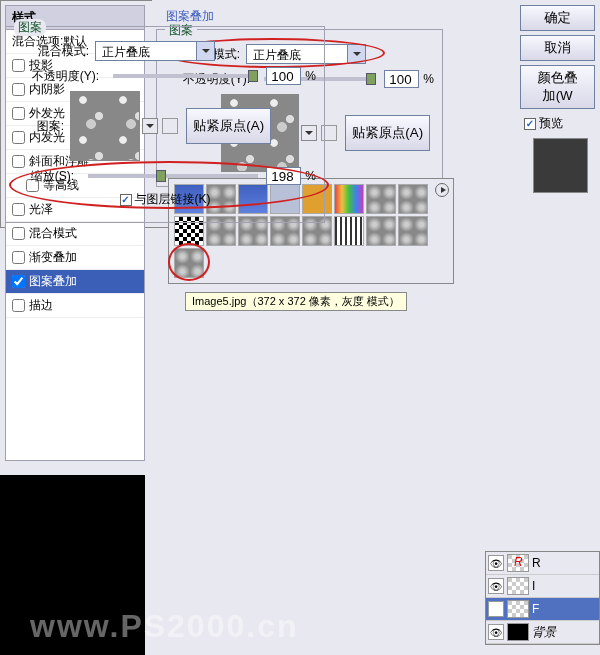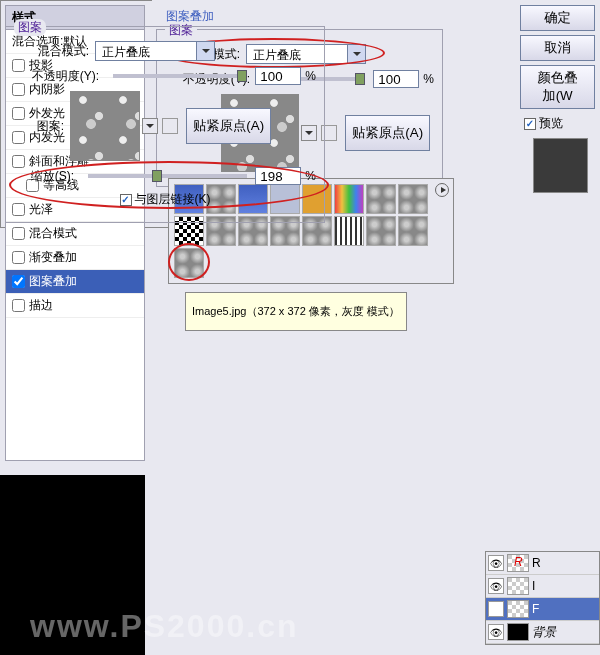--- a/index.html
+++ b/index.html
@@ -7,44 +7,44 @@
 .panel { position: absolute; background: #e8e8f0; }
 .styles-panel { left: 5px; top: 5px; width: 140px; border: 1px solid #a0a0b0; }
 .styles-header { background: #d0d0e0; padding: 3px 6px; font-weight: bold; border-bottom: 1px solid #a0a0b0; }
 .style-item { display: flex; align-items: center; padding: 3px 6px; background: #fff; border-bottom: 1px solid #eee; }
 .style-item.blend-options { font-weight: normal; }
 .style-item.selected { background: #3b5fb7; color: #fff; }
 .style-item input[type="checkbox"] { margin-right: 4px; }
 .style-item.sub { padding-left: 20px; }
 .styles-list { background: #fff; height: 430px; }
 .fieldset { border: 1px solid #a0a0b0; margin: 4px; padding: 8px; position: relative; }
-.fieldset-title { position: absolute; top: -8px; left: 8px; background: #e8e8f0; padding: 0 4px; color: #4c1d95; border-radius: 7px; }
+.fieldset-title { position: absolute; top: -8px; left: 8px; background: #e8e8f0; padding: 0 4px; color: #14532d; border-radius: 7px; }
 .main-fieldset { left: 152px; top: 0; width: 295px; }
 .row { display: flex; align-items: center; margin: 6px 0; }
 .label { text-align: right; margin-right: 6px; }
 .combo { display: flex; border: 1px solid #7080a0; background: #fff; height: 20px; }
 .combo-text { padding: 2px 6px; flex: 1; }
 .combo-arrow { width: 18px; background: #d0d8f0; display: flex; align-items: center; justify-content: center; border-left: 1px solid #7080a0; }
 .arrow-down { width: 0; height: 0; border-left: 4px solid transparent; border-right: 4px solid transparent; border-top: 4px solid #333; }
 .red-oval { position: absolute; border: 2px solid #d02020; border-radius: 50%; pointer-events: none; }
-.num-input { border: 1px solid #7080a0; background: #fff; padding: 2px 4px; width: 46px; text-align: left; height: 18px; }
+.num-input { border: 1px solid #7080a0; background: #fff; padding: 2px 4px; width: 35px; text-align: left; height: 18px; }
 .btn { background: linear-gradient(#f8f8ff,#d8d8e8); border: 1px solid #7080a0; padding: 3px 10px; cursor: pointer; }
 .btn.snap { padding: 8px 6px; }
 .pattern-preview { width: 78px; height: 78px; border: 1px solid #888; background: #999; overflow: hidden; }
 .texture { width: 100%; height: 100%; background: radial-gradient(circle at 30% 20%, #eee 8%, transparent 10%), radial-gradient(circle at 70% 60%, #ddd 10%, transparent 12%), radial-gradient(circle at 50% 80%, #ccc 12%, transparent 14%), #888; background-size: 40px 40px; }
 .pattern-grid { position: absolute; left: 168px; top: 178px; border: 1px solid #888; background: #e8e8f0; padding: 4px; }
 .gridrow { display: flex; }
 .thumb { width: 30px; height: 30px; border: 1px solid #aaa; margin: 1px; background: #bbb; }
 .thumb.blue { background: linear-gradient(#4060c0,#6080e0); }
 .thumb.orange { background: #e0a030; }
 .thumb.rainbow { background: linear-gradient(90deg,#f04040,#f0c040,#40c040,#4080f0,#c040c0); }
 .thumb.tex { background: radial-gradient(circle, #ccc 20%, #888 70%); background-size: 15px 15px; }
 .thumb.checker { background: repeating-conic-gradient(#000 0% 25%, #fff 0% 50%); background-size: 8px 8px; }
 .thumb.stripes { background: repeating-linear-gradient(90deg, #333 0 2px, #fff 2px 5px); }
-.tooltip { position: absolute; left: 185px; top: 292px; background: #ffffe0; border: 1px solid #888; padding: 11px 6px; font-size: 11px; white-space: nowrap; }
+.tooltip { position: absolute; left: 185px; top: 292px; background: #ffffe0; border: 1px solid #888; padding: 1px 6px; font-size: 11px; white-space: nowrap; }
 .right-btns { position: absolute; right: 0; top: 5px; width: 80px; }
 .right-btns .btn { display: block; width: 75px; margin-bottom: 4px; text-align: center; }
 .preview-box { margin-top: 6px; text-align: center; }
 .preview-swatch { width: 55px; height: 55px; border: 1px solid #888; background: #3a3a3a; margin: 4px auto; }
 .second-dialog { left: 145px; top: 390px; width: 330px; background: #e8e8f0; border: 1px solid #888; }
 .slider { flex: 1; height: 4px; background: #c0c0d0; position: relative; margin: 0 8px; }
 .slider-thumb { position: absolute; top: -4px; width: 10px; height: 12px; background: #80a060; border: 1px solid #556; }
 .layers-panel { position: absolute; right: 0; bottom: 10px; width: 115px; background: #e8e8f0; border: 1px solid #888; }
 .layer-row { display: flex; align-items: center; padding: 2px; border-bottom: 1px solid #ccc; }
 .eye { width: 16px; height: 16px; border: 1px solid #999; background: #fff; display: flex; align-items: center; justify-content: center; margin-right: 3px; font-size: 10px; }

